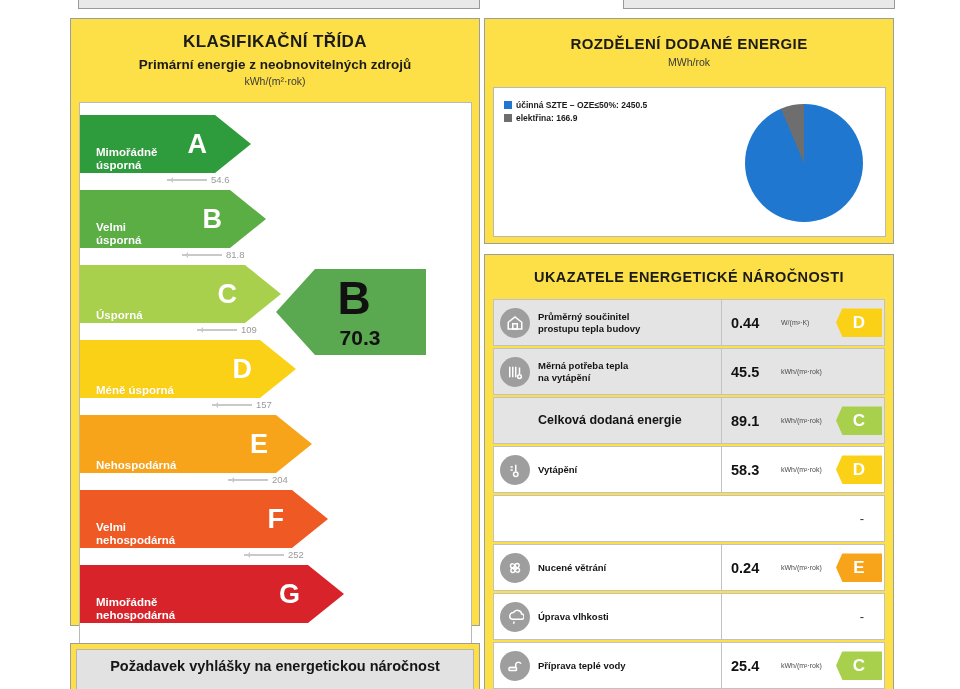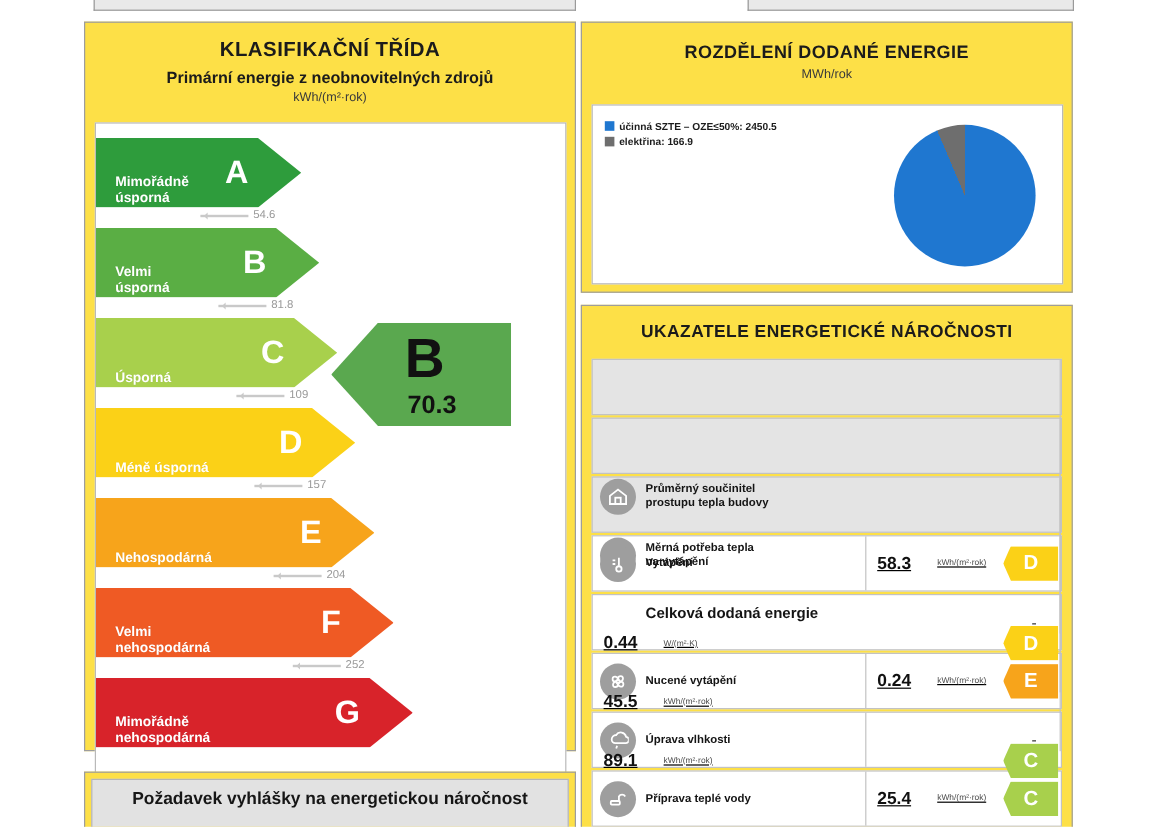--- a/index.html
+++ b/index.html
@@ -107,33 +107,33 @@
   }
 
   
   #ind-panel { left:484px; top:254px; width:410px; height:452px; }
   #ind-panel .panel-title { font-size:14.5px; margin-top:14px; }
   .ind-list { position:absolute; left:8px; top:44px; right:8px; }
   .ind-row {
     display:flex; align-items:stretch; height:47px;
     background:#ffffff; border:1px solid #c2c2c2; margin-bottom:2px;
   }
-  .ind-row.highlight { background:#e4e4e4;flex-direction:column; }
+  .ind-row.highlight { background:#e4e4e4; }
   .ind-left { flex:0 0 228px; display:flex; align-items:center; gap:8px; padding-left:6px;
               border-right:1px solid #c2c2c2; }
   .ind-icon {
     flex:0 0 30px; width:30px; height:30px; border-radius:50%;
     background:#9e9e9e; color:#ffffff;
     display:flex; align-items:center; justify-content:center;
   }
   .ind-icon.hidden { visibility:hidden; }
   .ind-name { font-size:9.5px; font-weight:bold; color:#141414; line-height:1.25;
               white-space:pre-line; }
   .ind-name.big { font-size:12.5px; }
-  .ind-right { flex:1; display:flex; align-items:center; position:relative; padding-left:9px;text-decoration:underline; }
+  .ind-right { flex:1; display:flex; align-items:center; position:relative; padding-left:9px; }
   .ind-value { font-size:14.5px; font-weight:bold; color:#111; min-width:42px; }
   .ind-unit  { font-size:7px; color:#4a4a4a; margin-left:8px; }
   .ind-dash  { position:absolute; right:20px; font-size:13px; color:#333; }
   .ind-badge {
     position:absolute; right:2px; top:50%; transform:translateY(-50%);
     width:46px; height:29px; color:#fff; font-size:17px; font-weight:bold;
     display:flex; align-items:center; justify-content:center;
     clip-path: polygon(14% 0, 100% 0, 100% 100%, 14% 100%, 0 50%);
   }
 
@@ -342,21 +342,21 @@
           </div>
         </div>
         <div class="ind-row">
           <div class="ind-left">
             <div class="ind-icon">
               <svg width="18" height="18" viewBox="0 0 24 24" fill="none" stroke="#fff" stroke-width="2">
                 <circle cx="12" cy="12" r="2"></circle>
                 <path d="M12 10c0-4-6-5-6-1s4 3 6 1zM14 12c4 0 5-6 1-6s-3 4-1 6zM12 14c0 4 6 5 6 1s-4-3-6-1zM10 12c-4 0-5 6-1 6s3-4 1-6z"></path>
               </svg>
             </div>
-            <div class="ind-name">Nucené vytápění</div>
+            <div class="ind-name">Nucené větrání</div>
           </div>
           <div class="ind-right">
             <span class="ind-value">0.24</span>
             <span class="ind-unit">kWh/(m²·rok)</span>
             <div class="ind-badge" style="background: rgb(247, 164, 27);">E</div>
           </div>
         </div>
         <div class="ind-row">
           <div class="ind-left">
             <div class="ind-icon">

